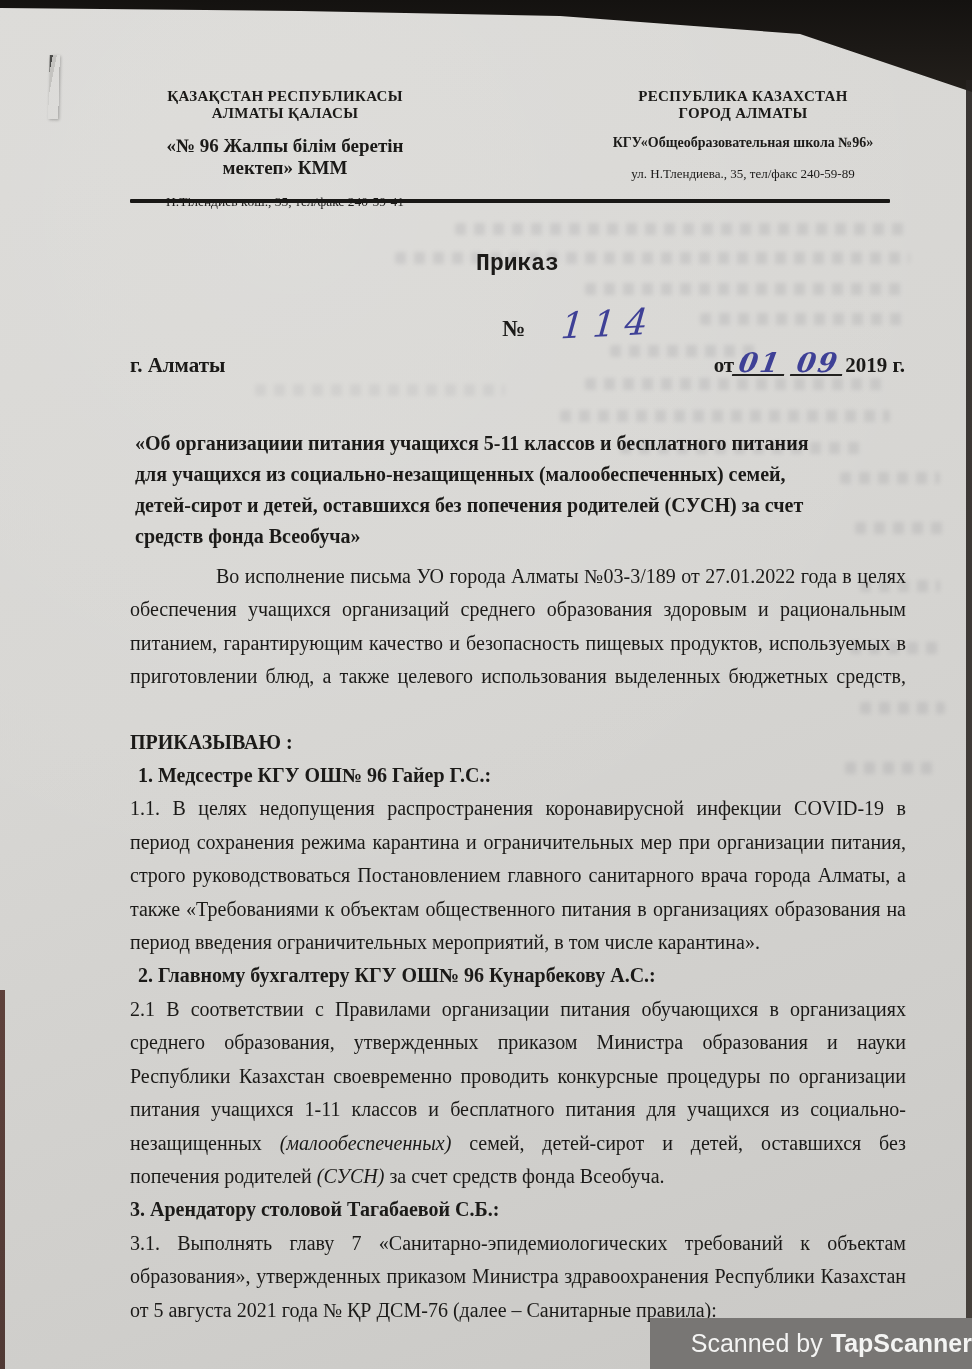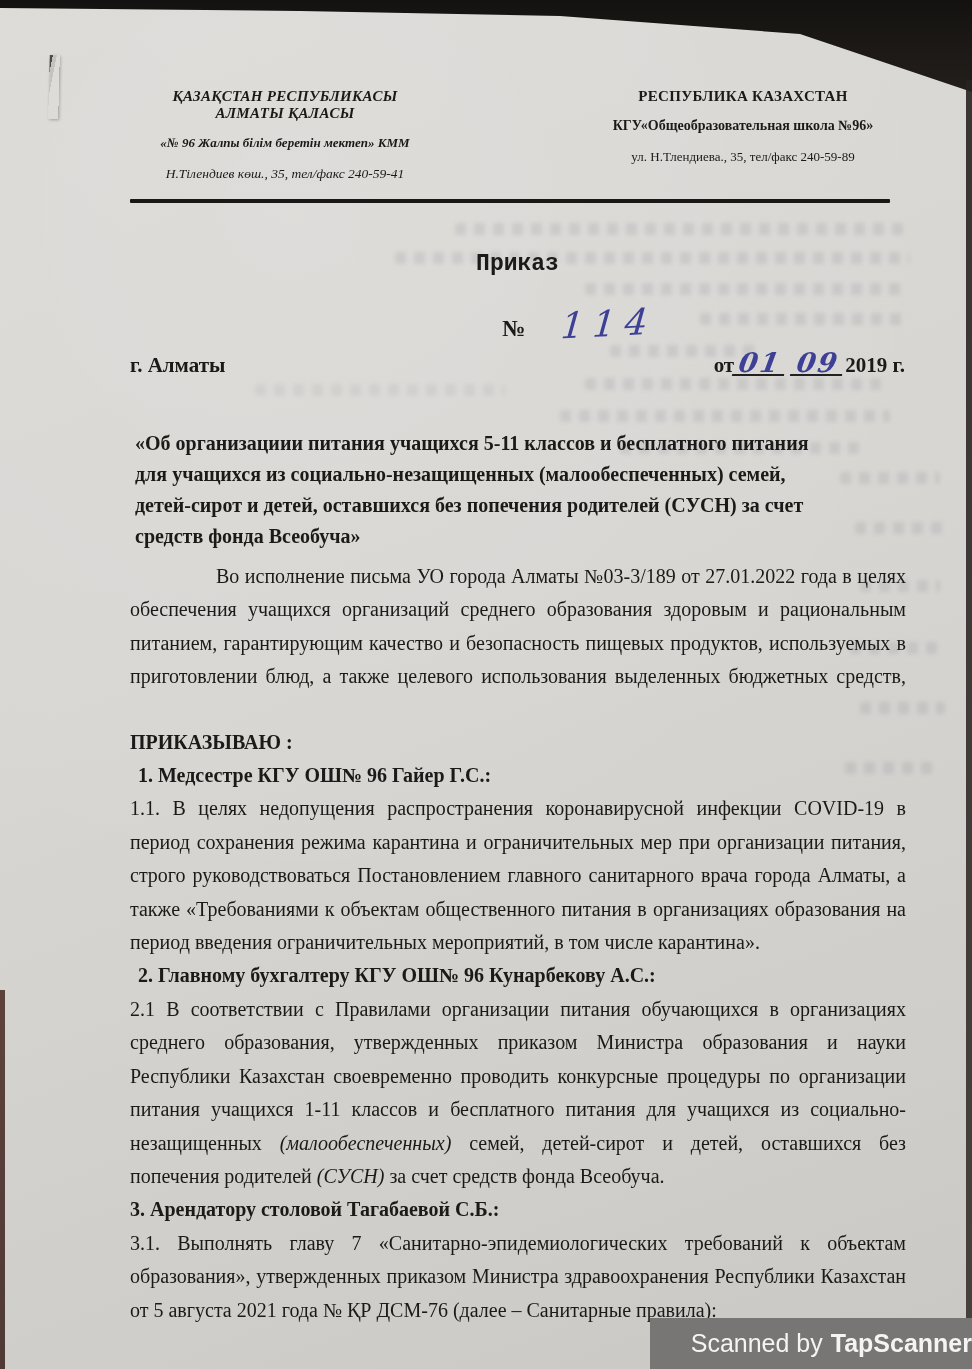--- a/index.html
+++ b/index.html
@@ -32,21 +32,21 @@
   .bleed{position:absolute;inset:0;z-index:1;}
   .bleed div{
     position:absolute;height:12px;border-radius:3px;
     background:repeating-linear-gradient(90deg, rgba(92,92,104,.55) 0 11px, rgba(92,92,104,0) 11px 19px);
     filter:blur(2.2px);opacity:.22;
   }
   .doc{position:absolute;left:0;top:0;width:972px;z-index:3;}
   .header-row{position:absolute;top:88px;left:130px;width:778px;display:flex;justify-content:space-between;}
   .hdr{text-align:center;}
   .hdr .org-line{font-weight:bold;font-size:15px;line-height:17px;letter-spacing:.3px;}
-  .hdr .school{font-weight:bold;font-size:13px;margin-top:13px;}
+  .hdr .school{font-weight:bold;font-size:19px;margin-top:13px;}
   .hdr .addr{font-size:13.5px;margin-top:15px;}
   .rule{position:absolute;top:199px;left:130px;width:760px;height:4px;background:#191816;border-radius:1px;}
   .title-block{position:absolute;top:249px;left:130px;width:775px;text-align:center;
     font-weight:bold;font-size:23px;line-height:30px;font-family:Liberation Mono, monospace;}
   .number-line{position:absolute;top:303px;left:130px;width:775px;text-align:left;}
   .number-label{font-weight:bold;font-size:23px;margin-left:372px;}
   .hw{color:#3e4096;font-style:italic;font-family:"DejaVu Serif",serif;}
   .hw-number{font-size:36px;letter-spacing:9px;margin-left:32px;display:inline-block;
     transform:rotate(-3deg) skewX(-8deg);}
   .dateline{position:absolute;top:352px;left:130px;width:775px;display:flex;
@@ -94,28 +94,29 @@
   </div>
 
   <div class="top-wedge"></div>
   <div class="edge-right"></div>
   <div class="edge-left-bottom"></div>
   <div class="staple"></div>
 
   <div class="doc">
 
     <div class="header-row">
-      <div class="hdr" style="width:310px;font-style:italic;">
+      <div class="hdr" style="width:310px;">
         <div class="org-line">ҚАЗАҚСТАН РЕСПУБЛИКАСЫ</div>
         <div class="org-line">АЛМАТЫ ҚАЛАСЫ</div>
         <div class="school">«№ 96 Жалпы білім беретін мектеп» КММ</div>
         <div class="addr">Н.Тілендиев көш., 35, тел/факс 240-59-41</div>
       </div>
       <div class="hdr" style="width:330px;">
         <div class="org-line">РЕСПУБЛИКА КАЗАХСТАН</div>
+        <div class="org-line">ГОРОД АЛМАТЫ</div>
         <div class="school" style="font-size:14px;">КГУ«Общеобразовательная школа №96»</div>
         <div class="addr" style="font-size:13px;">ул. Н.Тлендиева., 35, тел/факс 240-59-89</div>
       </div>
     </div>
 
     <div class="rule"></div>
 
     <div class="title-block">
       <div>Приказ</div>
     </div>

